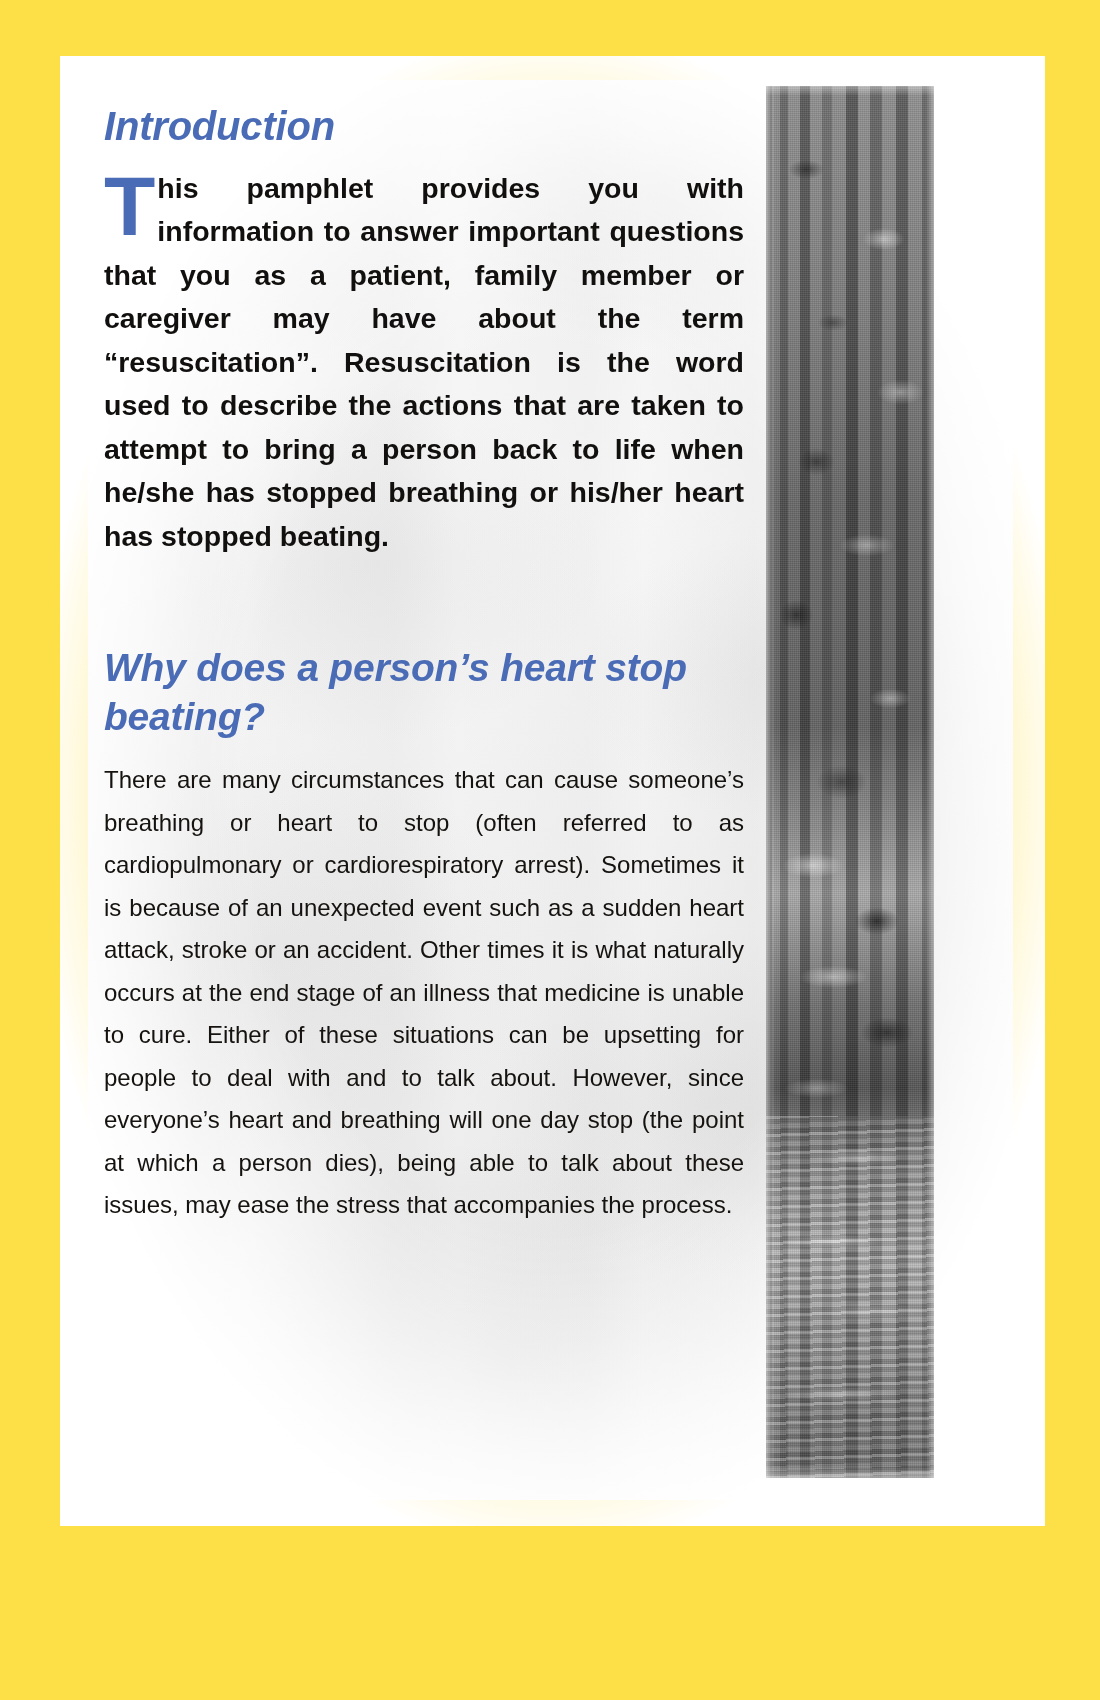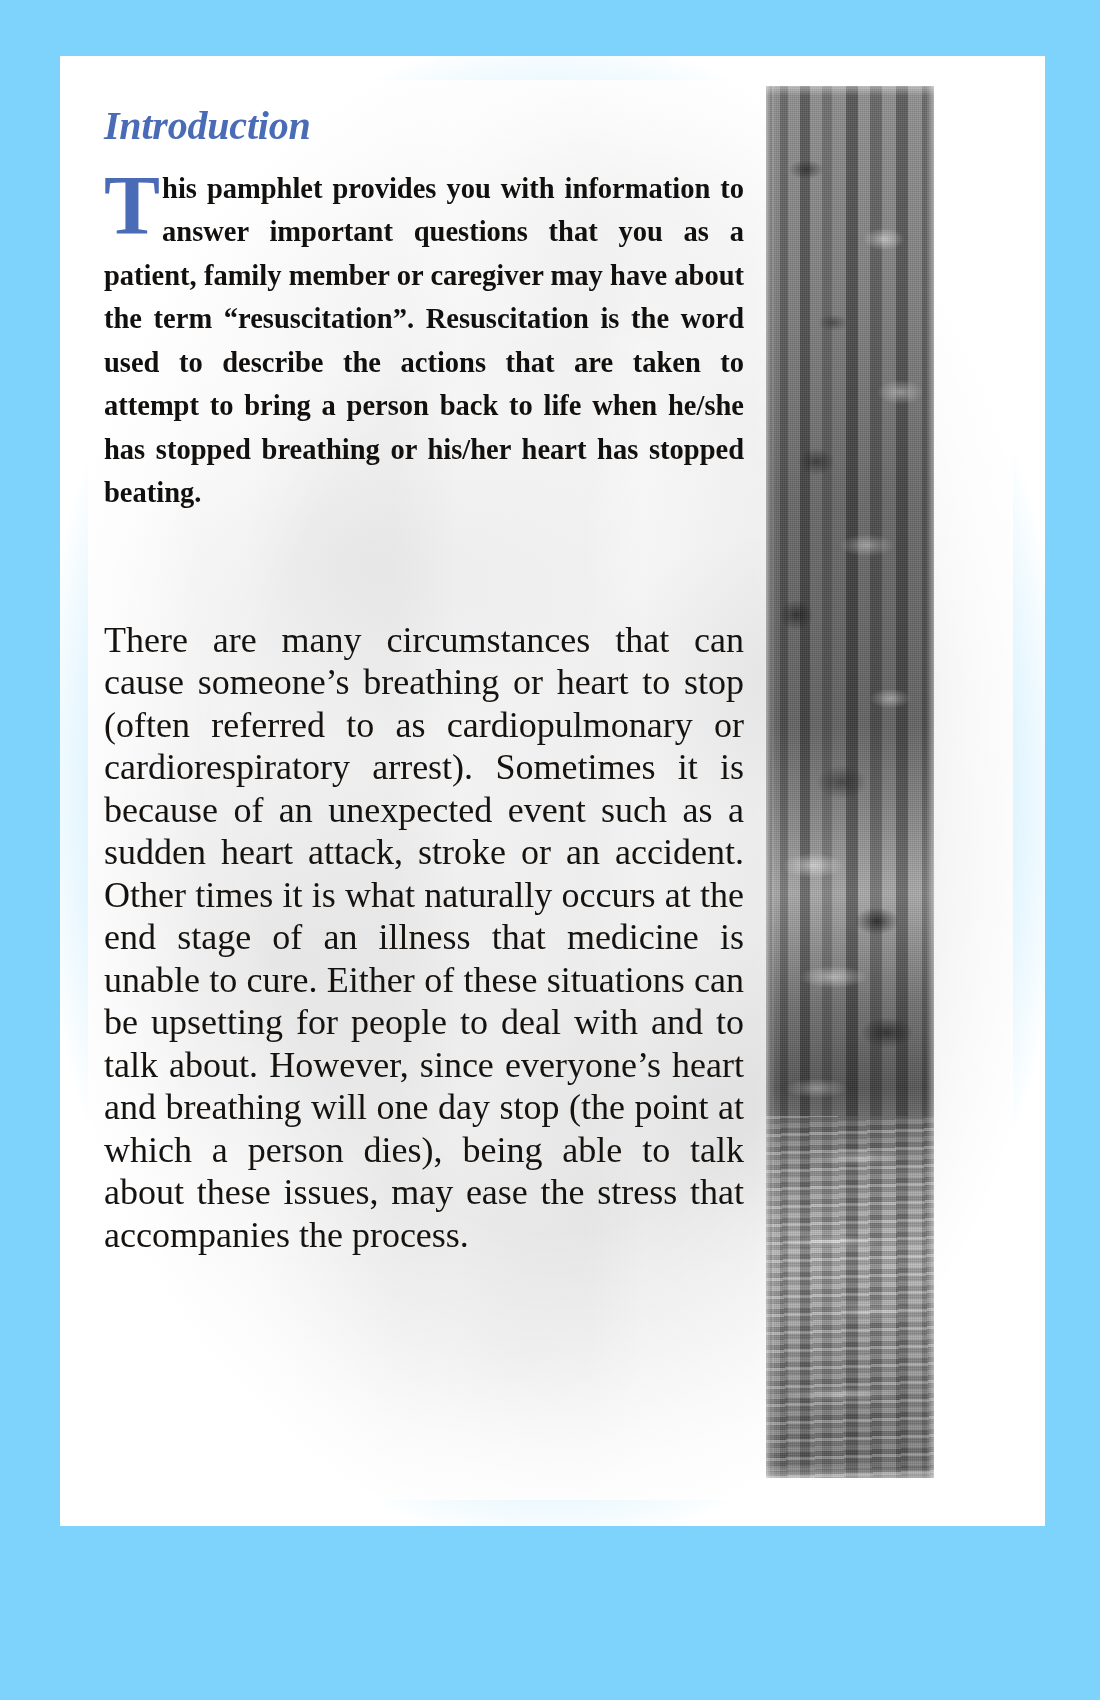--- a/index.html
+++ b/index.html
@@ -4,23 +4,23 @@
 <style>
   html, body {
     margin: 0;
     padding: 0;
     background: #ffffff;
   }
   .page {
     position: relative;
     width: 1100px;
     height: 1700px;
-    background: #7dd3fc;
+    background: #fde047;
     overflow: hidden;
-    font-family: Liberation Serif, serif;
+    font-family: Liberation Sans, sans-serif;
   }
 
   
   .paper {
     position: absolute;
     left: 88px;
     top: 80px;
     width: 925px;
     height: 1420px;
     background:
@@ -217,21 +217,21 @@
     font-weight: bold;
     font-size: 84px;
     line-height: 70px;
     padding: 2px 2px 0 0;
     margin-top: 2px;
   }
 
   p.body-regular {
     margin: 0;
     font-weight: normal;
-    font-size: 36px;
+    font-size: 24px;
     line-height: 42.5px;
     color: #15120f;
     text-align: justify;
     text-justify: inter-word;
   }
 
   .gap-lg { height: 76px; }
   .gap-md { height: 18px; }
   .gap-sm { height: 10px; }
 </style>
@@ -258,19 +258,20 @@
 
     <div class="gap-md"></div>
 
     <p class="body-bold"><span class="dropcap">T</span><span>his pamphlet provides you with information to answer important questions that you as a patient, family member or caregiver may have about the term “resuscitation”. Resuscitation is the word used to describe the actions that are taken to attempt to bring a person back to life when he/she has stopped breathing or his/her heart has stopped beating.</span></p>
 
     <div class="gap-lg"></div>
 
 
     <div class="gap-sm"></div>
 
+    <h1 class="section-heading q">Why does a person’s heart stop beating?</h1>
 
     <div class="gap-md"></div>
 
     <p class="body-regular">There are many circumstances that can cause someone’s breathing or heart to stop (often referred to as cardiopulmonary or cardiorespiratory arrest).  Sometimes it is because of an unexpected event such as a sudden heart attack, stroke or an accident.  Other times it is what naturally occurs at the end stage of an illness that medicine is unable to cure.  Either of these situations can be upsetting for people to deal with and to talk about.  However, since everyone’s heart and breathing will one day stop (the point at which a person dies), being able to talk about these issues, may ease the stress that accompanies the process.</p>
 
   </div>
 </div>
 
 </body></html>

